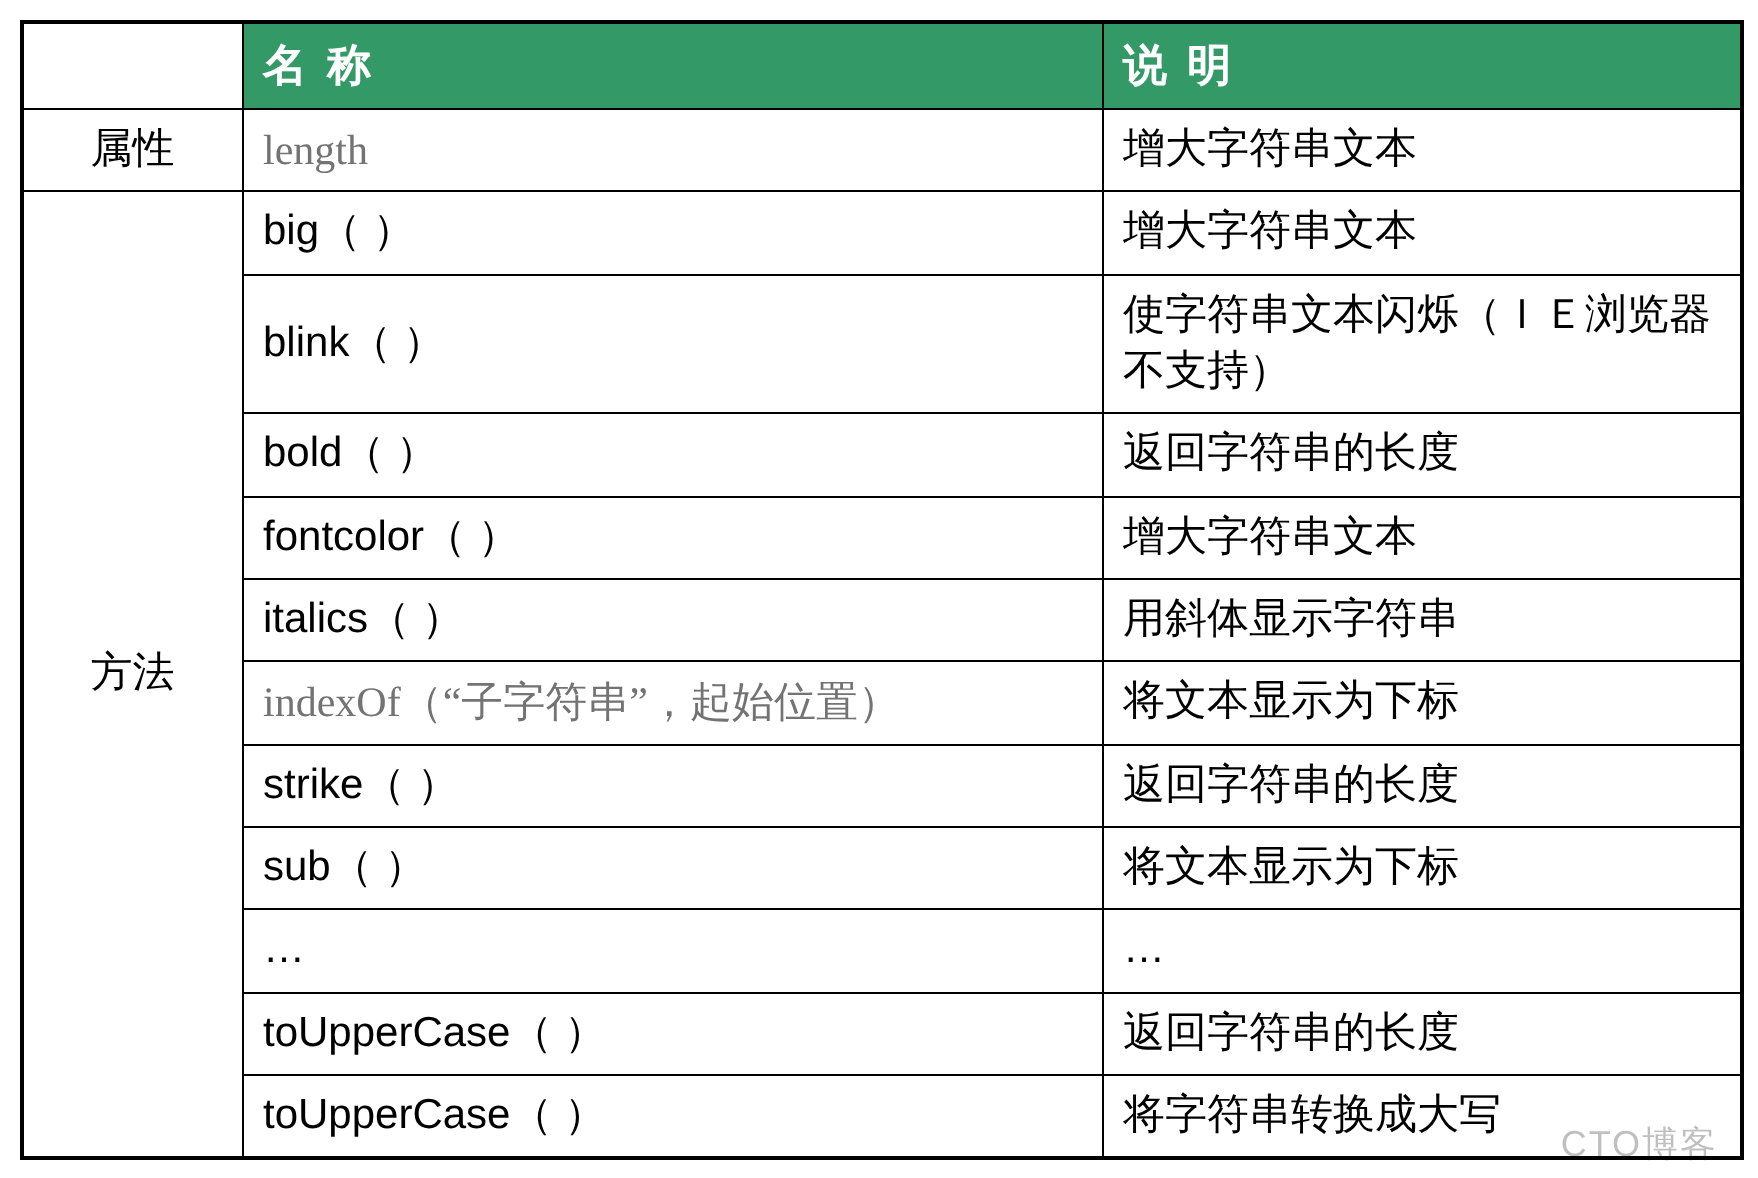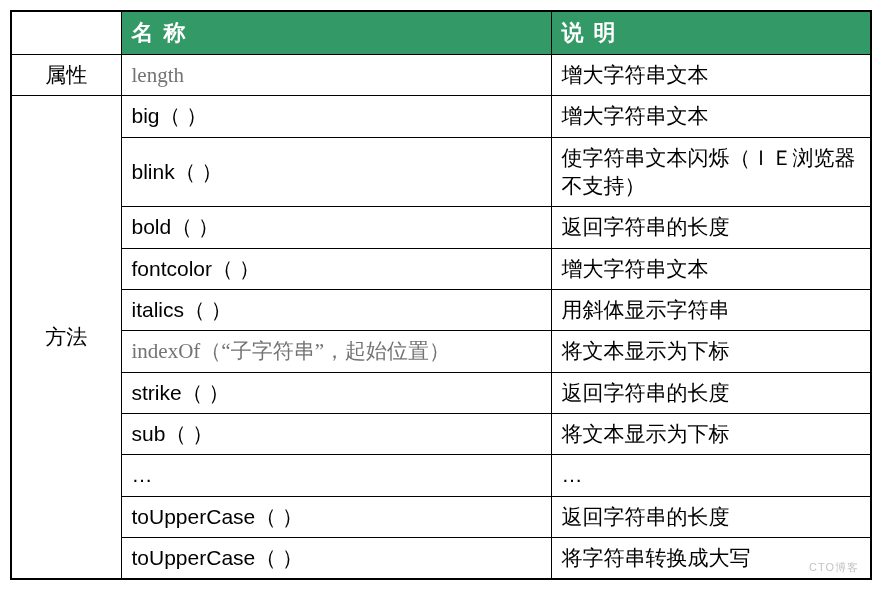--- a/index.html
+++ b/index.html
@@ -45,21 +45,21 @@
   td.rowhead {
     text-align: center;
     font-size: 21px;
   }
   .red { color: #737373; font-family: Liberation Serif, serif; }
   table { border: 2px solid #000; }
   .watermark {
     position: absolute;
     right: 20px;
     top: 560px;
-    font-size: 11px;
+    font-size: 18px;
     color: rgba(0,0,0,0.25);
     letter-spacing: 1px;
   }
 </style>
 </head>
 <body>
 
 <table>
   <colgroup>
     <col class="c1">

